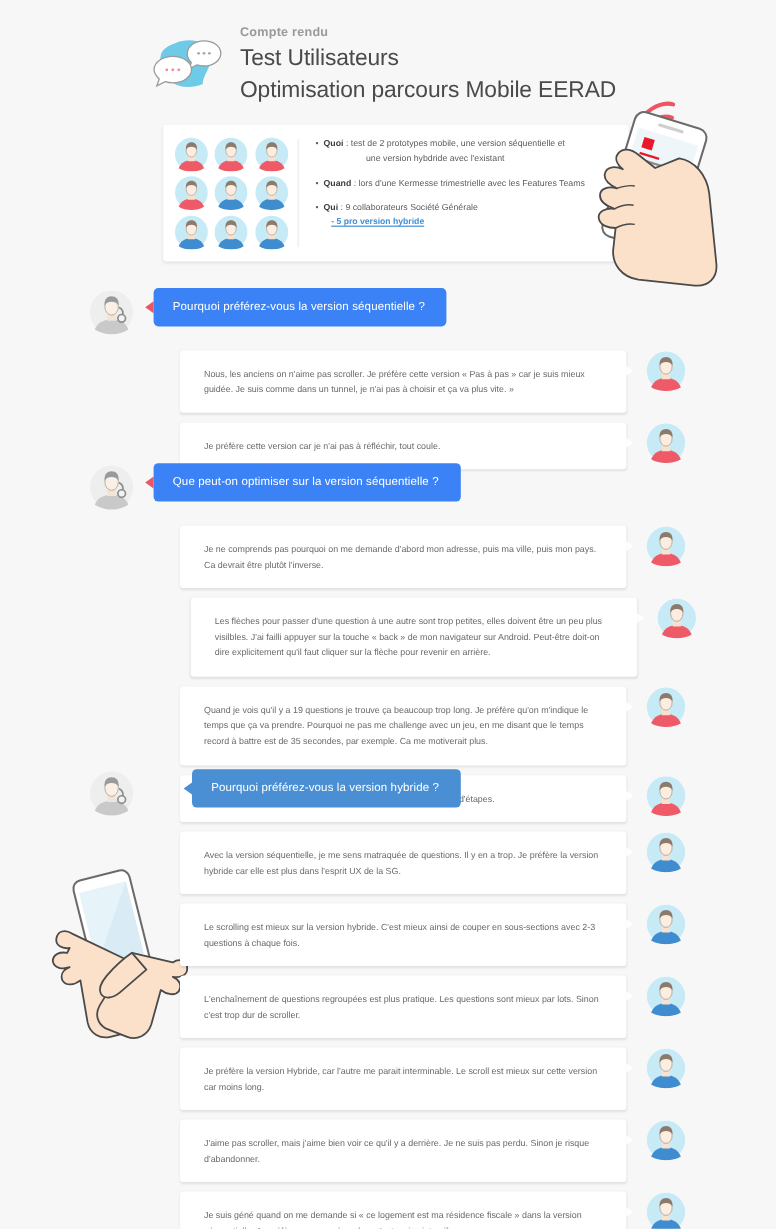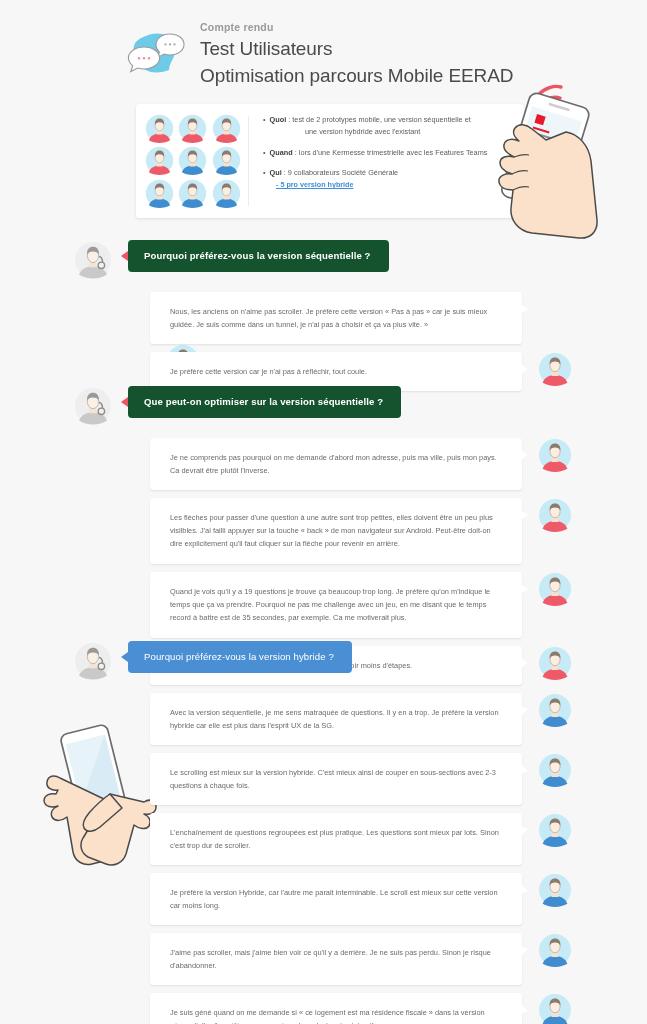--- a/index.html
+++ b/index.html
@@ -99,21 +99,21 @@
     padding: 10px 18px 11px 16px;
     border-radius: 4px;
     color: #ffffff;
     font-size: 9.6px;
     letter-spacing: .1px;
     line-height: 1;
     min-height: 32px;
     display: flex;
     align-items: center;
   }
-  .qbubble.red { background: #14532d; font-weight: bold; }
+  .qbubble.red { background: #3b82f6; }
   .qbubble.blue { background: #4a8fd4; }
   .qbubble::before {
     content: "";
     position: absolute;
     left: -7px; top: 11px;
     width: 0; height: 0;
     border-top: 5px solid transparent;
     border-bottom: 5px solid transparent;
     border-right: 7px solid #ec5565;
   }
@@ -359,21 +359,21 @@
     <path d="M5 33.6 C7.2 28 12.4 25.3 19 25.3 C25.6 25.3 30.8 28 33 33.6 C29.1 36.2 24.3 37.6 19 37.6 C13.7 37.6 8.9 36.2 5 33.6 Z" fill="#c9c9c9"></path>
     <path d="M15.3 21.3 h7.4 v5 h-7.4 z" fill="#f3e4d6"></path>
     <ellipse cx="19" cy="14.6" rx="5.6" ry="7" fill="#faf0e6" stroke="#b3a293" stroke-width=".7"></ellipse>
     <path d="M13.2 13.7 C12.6 8.2 15.5 5.8 19 5.8 C22.6 5.8 25.4 8.2 24.8 13.7 C23.8 11.5 21.8 10.4 19 10.4 C16.2 10.4 14.2 11.5 13.2 13.7 Z" fill="#9a9a9a"></path>
     <path d="M25.1 15.2 C28.4 16.4 29.4 20.2 27.6 22.6" fill="none" stroke="#8d8d8d" stroke-width="1.5"></path>
     <circle cx="27.4" cy="24.3" r="3.2" fill="#f2f2f2" stroke="#8d8d8d" stroke-width="1.4"></circle>
   </svg>
 </span>
         <div class="qbubble red">Pourquoi préférez-vous la version séquentielle ?</div>
       </div>
-      <div class="arow" style="top: 292px; flex-direction: column;">
+      <div class="arow" style="top: 292px;">
         <div class="abubble">Nous, les anciens on n'aime pas scroller.  Je préfère cette version « Pas à pas » car je suis mieux guidée. Je suis comme dans un tunnel, je n'ai pas à choisir et ça va plus vite. »</div>
         <span class="avatar-slot">
   <svg viewBox="0 0 34 34" width="100%" height="100%">
     <circle cx="17" cy="17" r="16" fill="#c7eaf7"></circle>
     <path class="shoulders" d="M4.6 30.8 C6.6 25.5 11.2 23 17 23 C22.8 23 27.4 25.5 29.4 30.8 C26 32.9 21.7 33.9 17 33.9 C12.3 33.9 8 32.9 4.6 30.8 Z" fill="#ef5a68"></path>
     <path d="M13.6 19.4 h6.8 v4.6 h-6.8 z" fill="#f7e2d0"></path>
     <ellipse cx="17" cy="13.4" rx="5.1" ry="6.4" fill="#fbeee1" stroke="#b99f8c" stroke-width=".7"></ellipse>
     <path d="M11.7 12.6 C11.2 7.6 13.8 5.4 17 5.4 C20.3 5.4 22.9 7.6 22.4 12.6 C21.5 10.6 19.6 9.6 17 9.6 C14.4 9.6 12.6 10.6 11.7 12.6 Z" fill="#8e7a6b"></path>
   </svg>
 </span>
@@ -409,21 +409,21 @@
         <span class="avatar-slot">
   <svg viewBox="0 0 34 34" width="100%" height="100%">
     <circle cx="17" cy="17" r="16" fill="#c7eaf7"></circle>
     <path class="shoulders" d="M4.6 30.8 C6.6 25.5 11.2 23 17 23 C22.8 23 27.4 25.5 29.4 30.8 C26 32.9 21.7 33.9 17 33.9 C12.3 33.9 8 32.9 4.6 30.8 Z" fill="#ef5a68"></path>
     <path d="M13.6 19.4 h6.8 v4.6 h-6.8 z" fill="#f7e2d0"></path>
     <ellipse cx="17" cy="13.4" rx="5.1" ry="6.4" fill="#fbeee1" stroke="#b99f8c" stroke-width=".7"></ellipse>
     <path d="M11.7 12.6 C11.2 7.6 13.8 5.4 17 5.4 C20.3 5.4 22.9 7.6 22.4 12.6 C21.5 10.6 19.6 9.6 17 9.6 C14.4 9.6 12.6 10.6 11.7 12.6 Z" fill="#8e7a6b"></path>
   </svg>
 </span>
       </div>
-      <div class="arow" style="top: 498px;">
+      <div class="arow" style="top: 498px; justify-content: center;">
         <div class="abubble">Les flèches pour passer d'une question à une autre sont trop petites, elles doivent être un peu plus visilbles.  J'ai failli appuyer sur la touche « back » de mon navigateur sur Android. Peut-être doit-on dire explicitement qu'il faut cliquer sur la flèche pour revenir en arrière.</div>
         <span class="avatar-slot">
   <svg viewBox="0 0 34 34" width="100%" height="100%">
     <circle cx="17" cy="17" r="16" fill="#c7eaf7"></circle>
     <path class="shoulders" d="M4.6 30.8 C6.6 25.5 11.2 23 17 23 C22.8 23 27.4 25.5 29.4 30.8 C26 32.9 21.7 33.9 17 33.9 C12.3 33.9 8 32.9 4.6 30.8 Z" fill="#ef5a68"></path>
     <path d="M13.6 19.4 h6.8 v4.6 h-6.8 z" fill="#f7e2d0"></path>
     <ellipse cx="17" cy="13.4" rx="5.1" ry="6.4" fill="#fbeee1" stroke="#b99f8c" stroke-width=".7"></ellipse>
     <path d="M11.7 12.6 C11.2 7.6 13.8 5.4 17 5.4 C20.3 5.4 22.9 7.6 22.4 12.6 C21.5 10.6 19.6 9.6 17 9.6 C14.4 9.6 12.6 10.6 11.7 12.6 Z" fill="#8e7a6b"></path>
   </svg>
 </span>
@@ -445,21 +445,21 @@
         <span class="avatar-slot">
   <svg viewBox="0 0 34 34" width="100%" height="100%">
     <circle cx="17" cy="17" r="16" fill="#c7eaf7"></circle>
     <path class="shoulders" d="M4.6 30.8 C6.6 25.5 11.2 23 17 23 C22.8 23 27.4 25.5 29.4 30.8 C26 32.9 21.7 33.9 17 33.9 C12.3 33.9 8 32.9 4.6 30.8 Z" fill="#ef5a68"></path>
     <path d="M13.6 19.4 h6.8 v4.6 h-6.8 z" fill="#f7e2d0"></path>
     <ellipse cx="17" cy="13.4" rx="5.1" ry="6.4" fill="#fbeee1" stroke="#b99f8c" stroke-width=".7"></ellipse>
     <path d="M11.7 12.6 C11.2 7.6 13.8 5.4 17 5.4 C20.3 5.4 22.9 7.6 22.4 12.6 C21.5 10.6 19.6 9.6 17 9.6 C14.4 9.6 12.6 10.6 11.7 12.6 Z" fill="#8e7a6b"></path>
   </svg>
 </span>
       </div>
-      <div class="qrow" style="top: 641px;">
+      <div class="qrow" style="top: 641px; gap: 32px;">
         <span class="interviewer">
   <svg viewBox="0 0 38 38" width="100%" height="100%">
     <circle cx="19" cy="19" r="18" fill="#eeeeee"></circle>
     <path d="M5 33.6 C7.2 28 12.4 25.3 19 25.3 C25.6 25.3 30.8 28 33 33.6 C29.1 36.2 24.3 37.6 19 37.6 C13.7 37.6 8.9 36.2 5 33.6 Z" fill="#c9c9c9"></path>
     <path d="M15.3 21.3 h7.4 v5 h-7.4 z" fill="#f3e4d6"></path>
     <ellipse cx="19" cy="14.6" rx="5.6" ry="7" fill="#faf0e6" stroke="#b3a293" stroke-width=".7"></ellipse>
     <path d="M13.2 13.7 C12.6 8.2 15.5 5.8 19 5.8 C22.6 5.8 25.4 8.2 24.8 13.7 C23.8 11.5 21.8 10.4 19 10.4 C16.2 10.4 14.2 11.5 13.2 13.7 Z" fill="#9a9a9a"></path>
     <path d="M25.1 15.2 C28.4 16.4 29.4 20.2 27.6 22.6" fill="none" stroke="#8d8d8d" stroke-width="1.5"></path>
     <circle cx="27.4" cy="24.3" r="3.2" fill="#f2f2f2" stroke="#8d8d8d" stroke-width="1.4"></circle>
   </svg>

